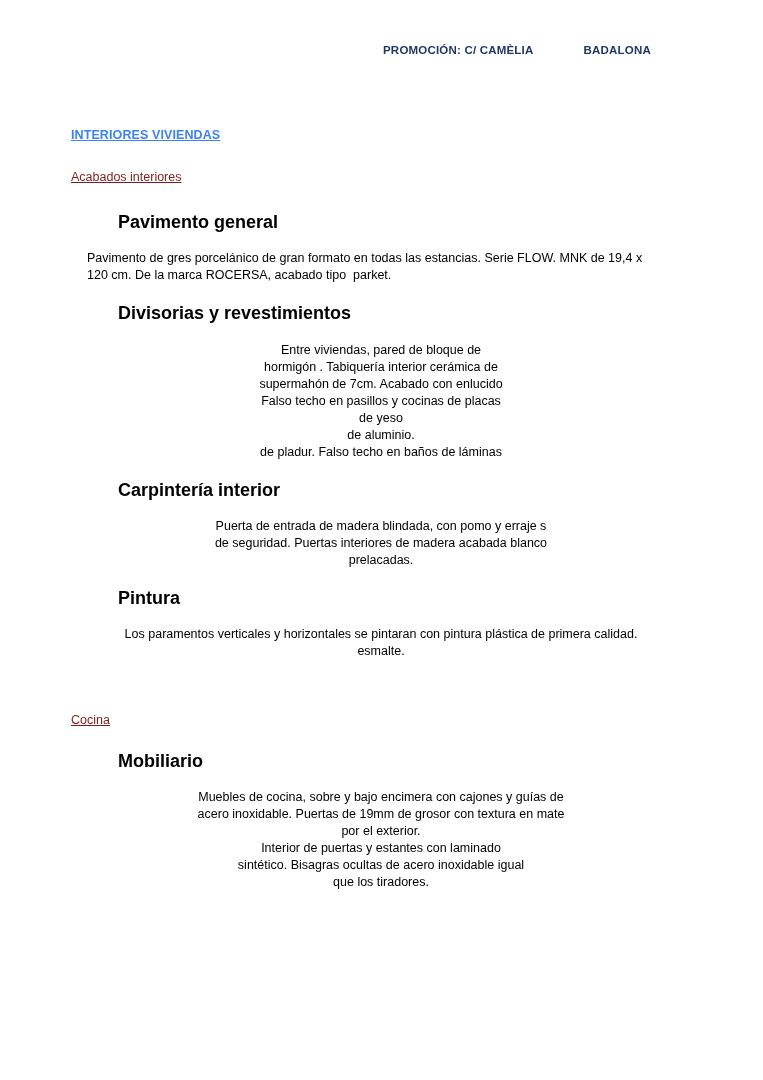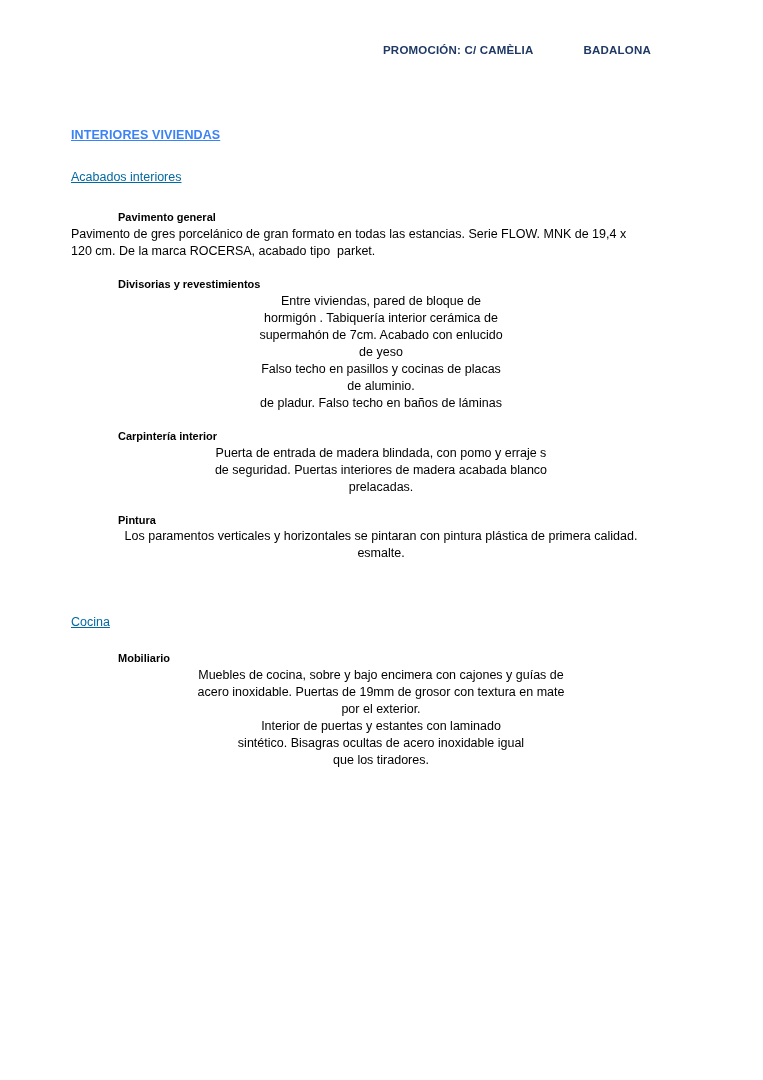--- a/index.html
+++ b/index.html
@@ -51,38 +51,38 @@
     font-size: 12.5px;
     font-weight: bold;
     color: #3b82f6;
     text-decoration: underline;
     margin: 0 0 28px 0;
     letter-spacing: 0.1px;
   }
   .sub-heading {
     font-size: 12.5px;
     font-weight: normal;
-    color: #0369a1;
+    color: #7f1d1d;
     text-decoration: underline;
     margin: 0 0 26px 0;
   }
   .block {
     margin: 0 0 17px 0;
   }
   .block-title {
-    font-size: 11px;
+    font-size: 18px;
     font-weight: bold;
     margin: 0 0 1px 0;
     line-height: 1.35;
     padding-left: 47px;
   }
   .block-body {
     font-size: 12.5px;
     line-height: 1.36;
-    margin: 0;
+    margin: 16px;
   }
   .block-body .line {
     display: block;
     white-space: pre-wrap;
     text-align: center;
   }
   .block.justified .block-body .line {
     text-align: justify;
   }
   .spacer-lg {
@@ -117,22 +117,22 @@
         <span class="line">120 cm. De la marca ROCERSA, acabado tipo  parket.</span>
       </div>
     </div>
 
     <div class="block">
       <div class="block-title">Divisorias y revestimientos</div>
       <div class="block-body">
         <span class="line">Entre viviendas, pared de bloque de</span>
         <span class="line">hormigón . Tabiquería interior cerámica de</span>
         <span class="line">supermahón de 7cm. Acabado con enlucido</span>
+        <span class="line">Falso techo en pasillos y cocinas de placas</span>
         <span class="line">de yeso</span>
-        <span class="line">Falso techo en pasillos y cocinas de placas</span>
         <span class="line">de aluminio.</span>
         <span class="line">de pladur. Falso techo en baños de láminas</span>
       </div>
     </div>
 
     <div class="block">
       <div class="block-title">Carpintería interior</div>
       <div class="block-body">
         <span class="line">Puerta de entrada de madera blindada, con pomo y erraje s</span>
         <span class="line">de seguridad. Puertas interiores de madera acabada blanco</span>

